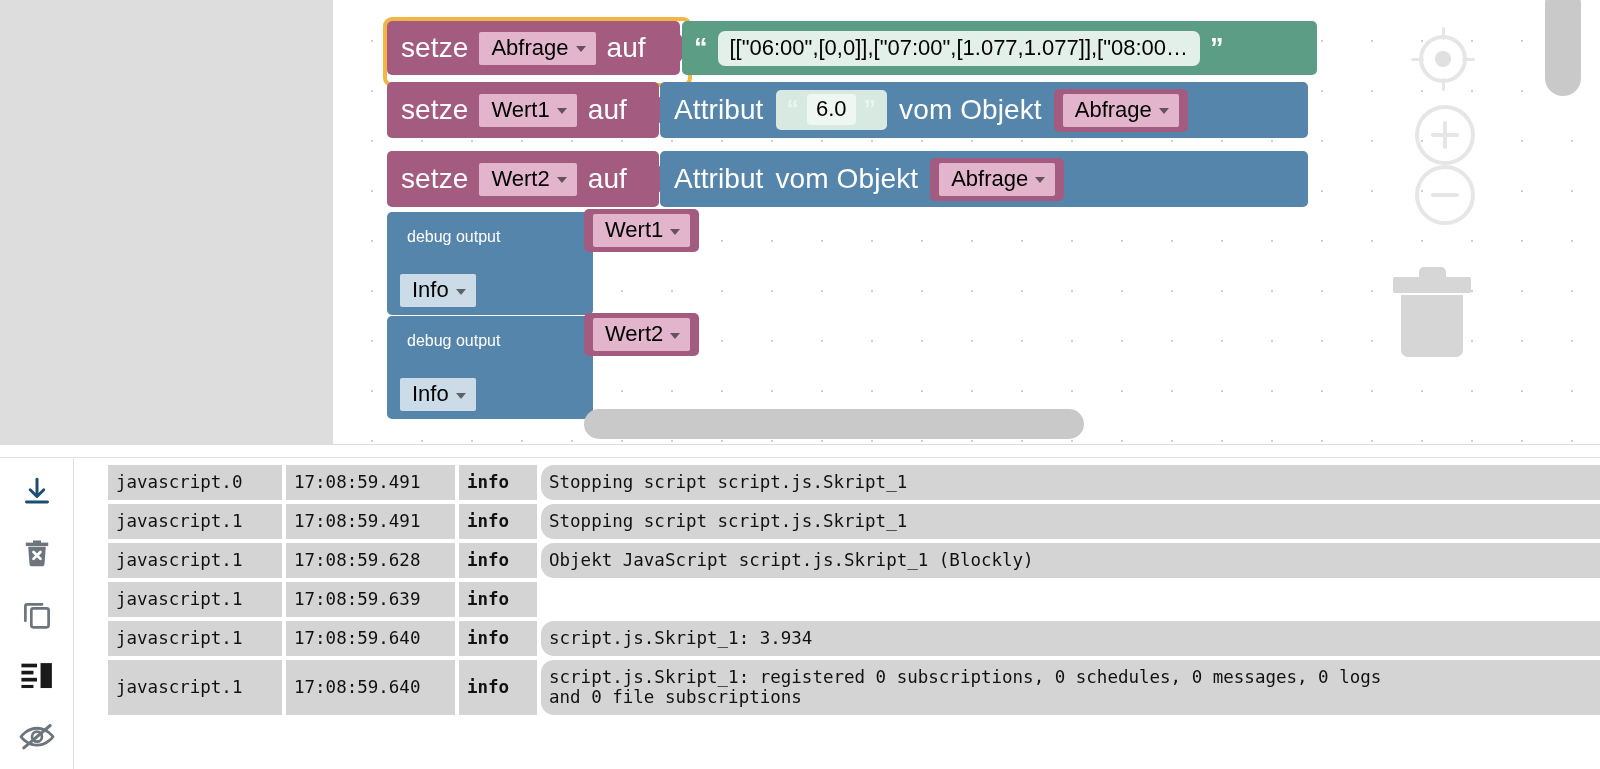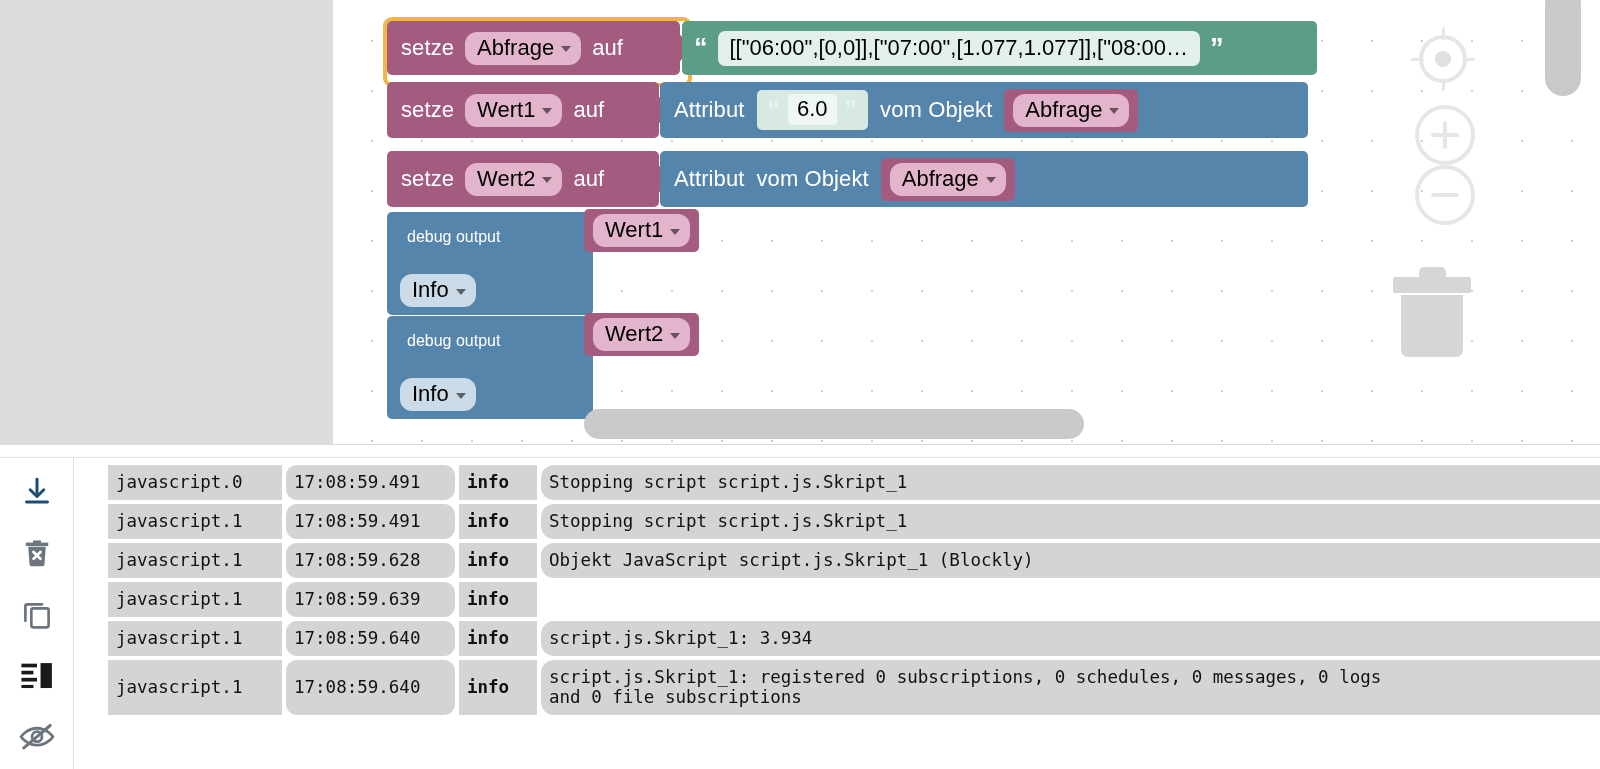--- a/index.html
+++ b/index.html
@@ -26,26 +26,26 @@
     background-color: #ffffff;
     background-image: radial-gradient(circle, #cfcfcf 1.1px, transparent 1.2px);
     background-size: 50px 50px;
     background-position: 14px 16px;
     overflow: hidden;
   }
 
   
   .blk { position: absolute; box-sizing: border-box; }
   .blk-text {
-    color: #ffffff; font-size: 22px; line-height: 1;
+    color: #ffffff; font-size: 28px; line-height: 1;
     white-space: nowrap; letter-spacing: .1px;
   }
   .field {
     display: inline-flex; align-items: center; gap: 6px;
-    border-radius: 12px; padding: 3px 10px 4px 12px;
+    border-radius: 2px; padding: 3px 10px 4px 12px;
     font-size: 22px; color: #000000; white-space: nowrap;
   }
   .field .caret {
     width: 0; height: 0; margin-left: 1px; margin-top: 3px;
     border-left: 5px solid transparent; border-right: 5px solid transparent;
     border-top: 6px solid rgba(0,0,0,.55);
   }
   .quote { color: #ffffff; font-size: 27px; font-weight: 700; line-height: 1; }
 
   
@@ -121,21 +121,21 @@
   .tool-ico { width:40px; height:40px; display:flex; align-items:center; justify-content:center; cursor:pointer; }
 
   #log-table {
     position:absolute; left:76px; top:20px; width:1510px;
     font-family: "DejaVu Sans Mono", monospace;
     margin-left: 32px;
   }
   .log-row { display:flex; align-items:stretch; gap:4px; margin-bottom:4px; }
   .log-cell { background:#d4d4d4; color:#111; font-size:17.5px; padding:7px 8px 8px; }
   .c-src { width:158px; }
-  .c-time { width:153px;border-radius:11px; }
+  .c-time { width:153px; }
   .c-lvl { width:62px; font-weight:700; }
   .c-msg { flex:1; white-space:pre-wrap;border-radius:13px; }
 </style>
 </head>
 <body>
 
 <div id="app">
 
   <div id="blockly-area">
 

